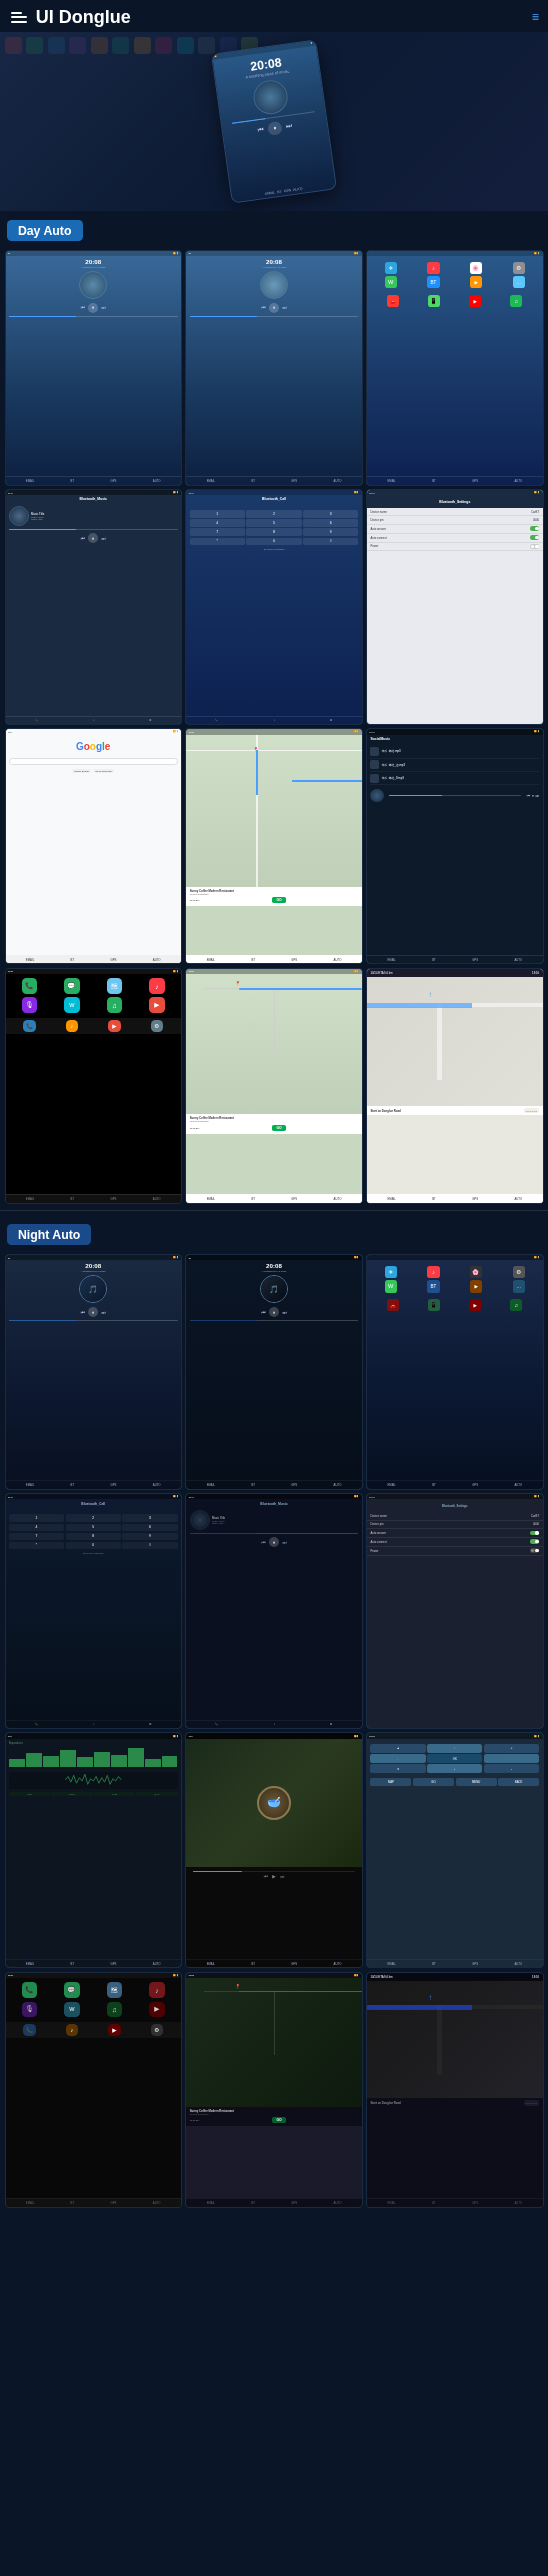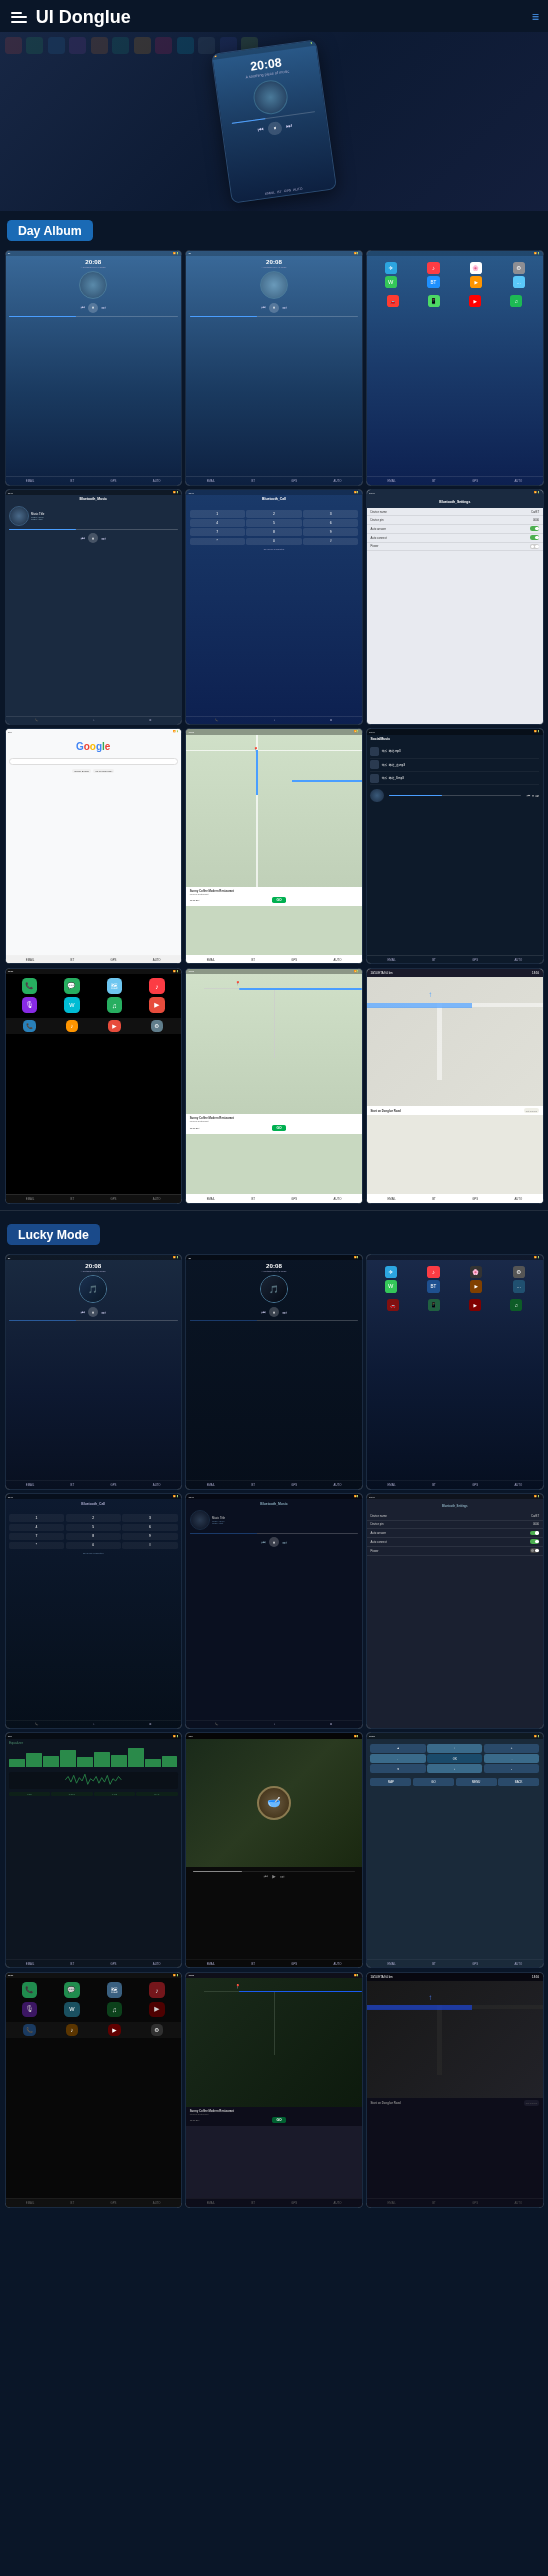--- a/index.html
+++ b/index.html
@@ -148,21 +148,21 @@
 
     
     .screenshots-grid {
       display: grid;
       grid-template-columns: repeat(3, 1fr);
       gap: 3.4px;
       padding: 2.2px 4.5px;
     }
 
     .screenshot-card {
-      background: #a3a3a3;
+      background: #0f766e;
       border-radius: 4.5px;
       overflow: hidden;
       border: 0.6px solid #1a2a40;
       position: relative;
     }
 
     
     .mini-screen {
       width: 100%;
       aspect-ratio: 0.75;
@@ -584,21 +584,21 @@
         <div class="nav-item">EMAIL</div>
         <div class="nav-item">BT</div>
         <div class="nav-item">GPS</div>
         <div class="nav-item">AUTO</div>
       </div>
     </div>
   </div>
 </div>
 
 <div>
-  <div class="section-label day-mode-label">Day Album</div>
+  <div class="section-label day-mode-label">Day Auto</div>
 
   <div class="screenshots-grid">
 
     <div class="screenshot-card">
       <div class="mini-screen music-screen">
         <div class="status-bar">
             <span>20</span>
             <span>📶🔋</span>
           </div>
         <div class="ms-time">20:08</div>
@@ -1011,21 +1011,21 @@
         </div>
       </div>
     </div>
 
   </div>
 </div>
 
 <div class="divider"></div>
 
 <div>
-  <div class="section-label night-mode-label">Lucky Mode</div>
+  <div class="section-label night-mode-label">Night Auto</div>
 
   <div class="screenshots-grid">
 
     <div class="screenshot-card">
       <div class="mini-screen music-screen-dark">
         <div class="status-bar status-bar-dark">
             <span>20</span>
             <span>📶🔋</span>
           </div>
         <div class="ms-time">20:08</div>

